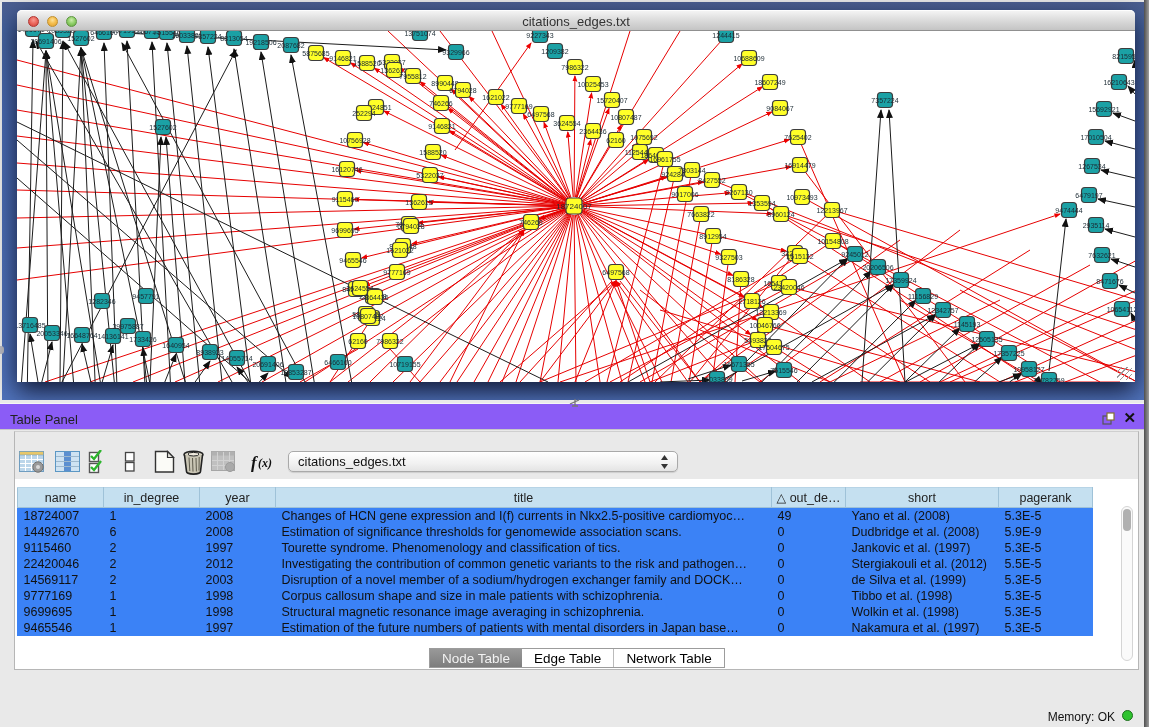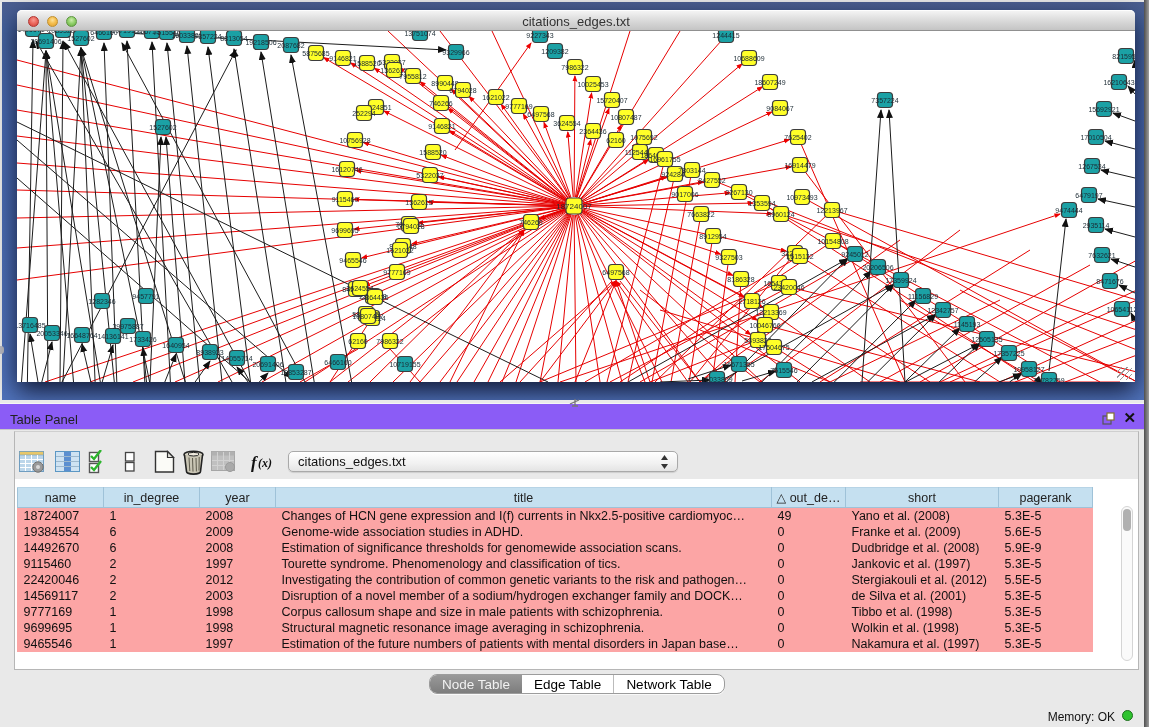--- a/index.html
+++ b/index.html
@@ -21,32 +21,32 @@
 .tphead{position:absolute;left:0;top:403px;width:1144px;height:27px;background:#8b5cf6;
  border-top:1px solid #f5f5f5;border-bottom:1px solid #c8c8c8}
 .tphead .t{position:absolute;left:10px;top:8px;font-size:13px;color:#222}
 .darkedge{position:absolute;right:0;top:0;width:5px;height:727px;
  background:linear-gradient(to right,#4e4e4e,#9e9e9e)}
 .combo{position:absolute;left:288px;top:451px;width:390px;height:21px;border:1px solid #a9a9a9;
  border-radius:5px;background:linear-gradient(#fff,#f1f1f1 60%,#e4e4e4);
  font-size:13px;color:#111;line-height:20px;padding-left:9px;box-shadow:0 1px 1px rgba(0,0,0,.12)}
 .ud{position:absolute;right:9px;top:3px;width:7px;height:14px}
 table.grid{position:absolute;left:17px;top:487px;border-collapse:collapse;table-layout:fixed;
- font-size:12.5px;color:#111;background:#fca5a5}
+ font-size:12.5px;color:#111;background:#3b82f6}
 table.grid th{background:#c5e0f0;border:1px solid #9fc2d8;border-top:1px solid #b7d4e6;
  font-weight:normal;font-size:12.5px;color:#222;height:20px;padding:0;overflow:hidden;white-space:nowrap}
 table.grid td{height:16.1px;padding:0 0 0 6px;white-space:nowrap;overflow:hidden;border:0;font-size:12.5px}
 .tblbox{position:absolute;left:14px;top:431px;width:1125px;height:239px;border:1px solid #b6b6b6;
  border-top:1px solid #cfcfcf;background:#fff}
 .tbar{position:absolute;left:15px;top:432px;width:1123px;height:47px;background:#e9e9e9}
 .vsb{position:absolute;left:1121px;top:506px;width:12px;height:155px;background:#fafafa;
  border:1px solid #d5d5d5;border-radius:6px}
 .vsb .th{position:absolute;left:1px;top:2px;width:8px;height:22px;border-radius:4px;background:#b0b0b0}
-.tabs{position:absolute;left:429px;top:674px;height:20px;display:flex;font-size:13.5px;
- border:1px solid #9c9c9c;border-radius:8px;overflow:hidden;background:#fff;
+.tabs{position:absolute;left:429px;top:648px;height:20px;display:flex;font-size:13.5px;
+ border:1px solid #9c9c9c;border-radius:0;overflow:hidden;background:#fff;
  box-shadow:0 1px 0 rgba(255,255,255,.7)}
 .tabs div{padding:1px 12px 0;line-height:18px}
 .tabs .sel{background:linear-gradient(#999,#7d7d7d);color:#f2f2f2}
 .tabs .sp{border-left:1px solid #bbb;padding:0}
 .mem{position:absolute;right:34px;top:710px;font-size:12px;color:#111}
 .dot{position:absolute;right:16px;top:710px;width:11px;height:11px;border-radius:50%;
  background:#2fc32f;border:1px solid #1d701d}
 .grip{position:absolute;right:3px;bottom:2px;width:15px;height:13px;
  background:repeating-linear-gradient(135deg,transparent 0 3px,#999 3px 4px)}
 .flt{position:absolute;right:34px;top:412px;width:13px;height:13px}
@@ -966,29 +966,20 @@
 <tr>
         <td class="c1">18724007</td>
         <td class="c2">1</td>
         <td class="c3">2008</td>
         <td class="c4">Changes of HCN gene expression and I(f) currents in Nkx2.5-positive cardiomyoc…</td>
         <td class="c5">49</td>
         <td class="c6">Yano et al. (2008)</td>
         <td class="c7">5.3E-5</td>
       </tr>
 <tr>
-        <td class="c1">19384554</td>
-        <td class="c2">6</td>
-        <td class="c3">2009</td>
-        <td class="c4">Genome-wide association studies in ADHD.</td>
-        <td class="c5">0</td>
-        <td class="c6">Franke et al. (2009)</td>
-        <td class="c7">5.6E-5</td>
-      </tr>
-<tr>
         <td class="c1">14492670</td>
         <td class="c2">6</td>
         <td class="c3">2008</td>
         <td class="c4">Estimation of significance thresholds for genomewide association scans.</td>
         <td class="c5">0</td>
         <td class="c6">Dudbridge et al. (2008)</td>
         <td class="c7">5.9E-9</td>
       </tr>
 <tr>
         <td class="c1">9115460</td>
@@ -1007,21 +998,21 @@
         <td class="c5">0</td>
         <td class="c6">Stergiakouli et al. (2012)</td>
         <td class="c7">5.5E-5</td>
       </tr>
 <tr>
         <td class="c1">14569117</td>
         <td class="c2">2</td>
         <td class="c3">2003</td>
         <td class="c4">Disruption of a novel member of a sodium/hydrogen exchanger family and DOCK…</td>
         <td class="c5">0</td>
-        <td class="c6">de Silva et al. (2001)</td>
+        <td class="c6">de Silva et al. (1999)</td>
         <td class="c7">5.3E-5</td>
       </tr>
 <tr>
         <td class="c1">9777169</td>
         <td class="c2">1</td>
         <td class="c3">1998</td>
         <td class="c4">Corpus callosum shape and size in male patients with schizophrenia.</td>
         <td class="c5">0</td>
         <td class="c6">Tibbo et al. (1998)</td>
         <td class="c7">5.3E-5</td>

